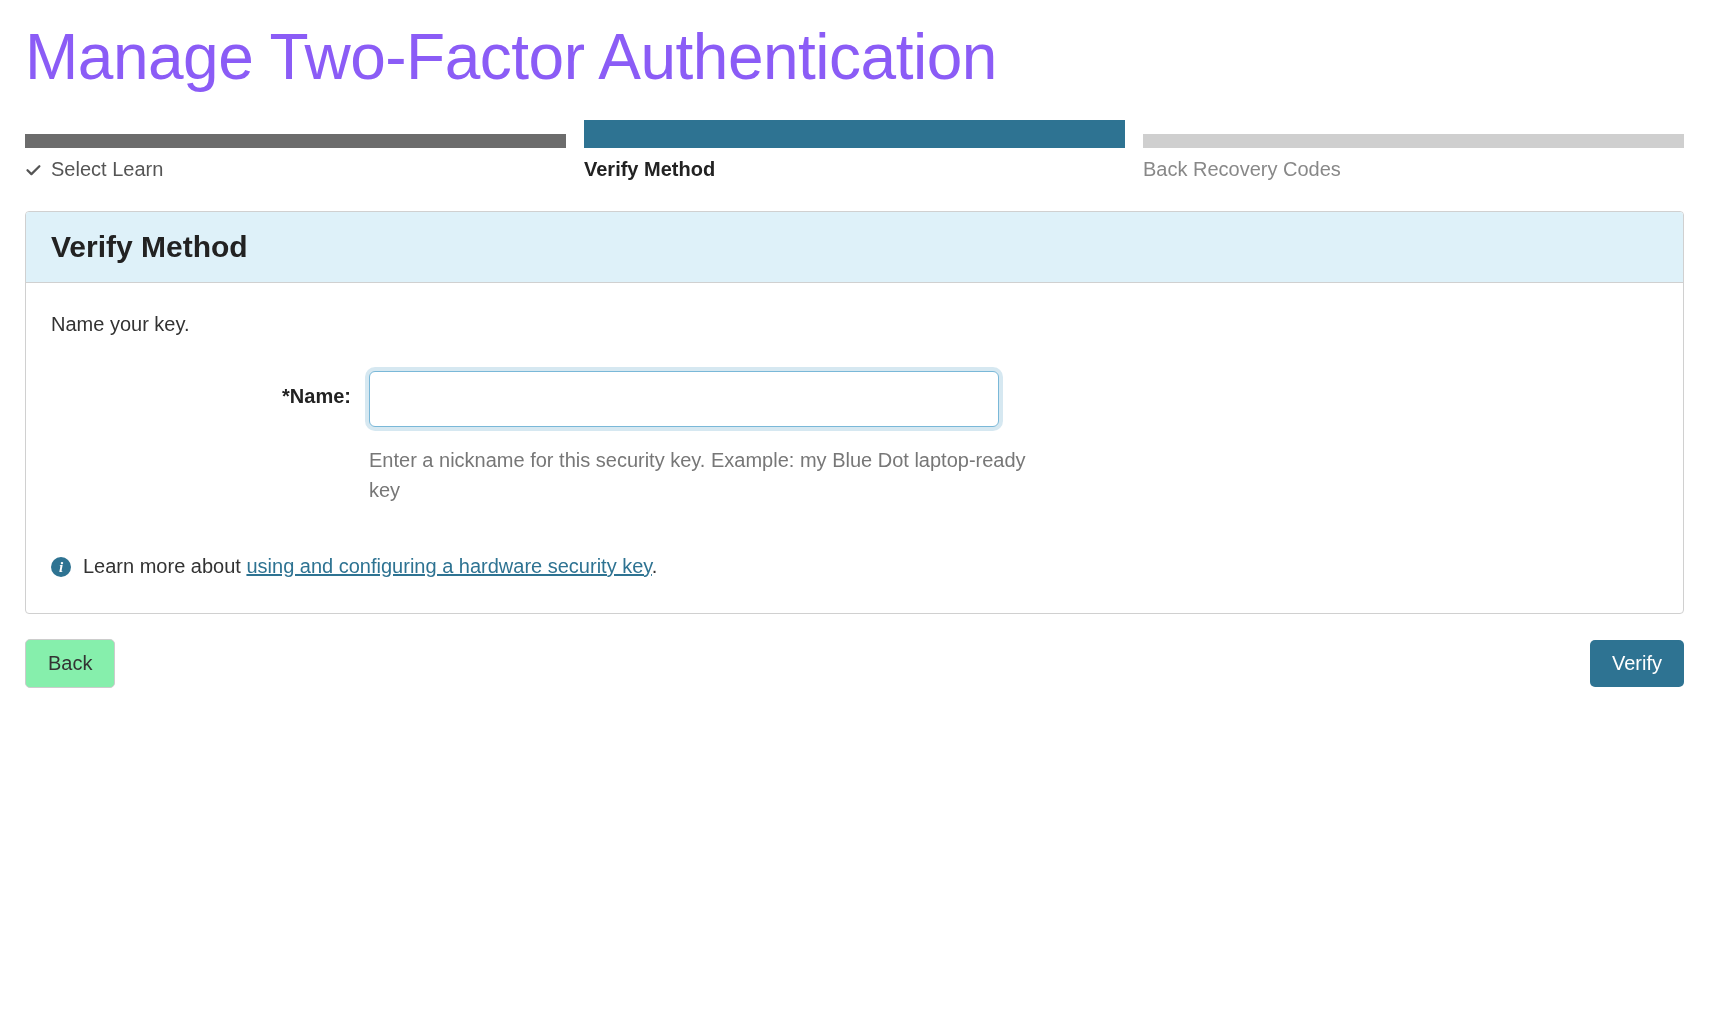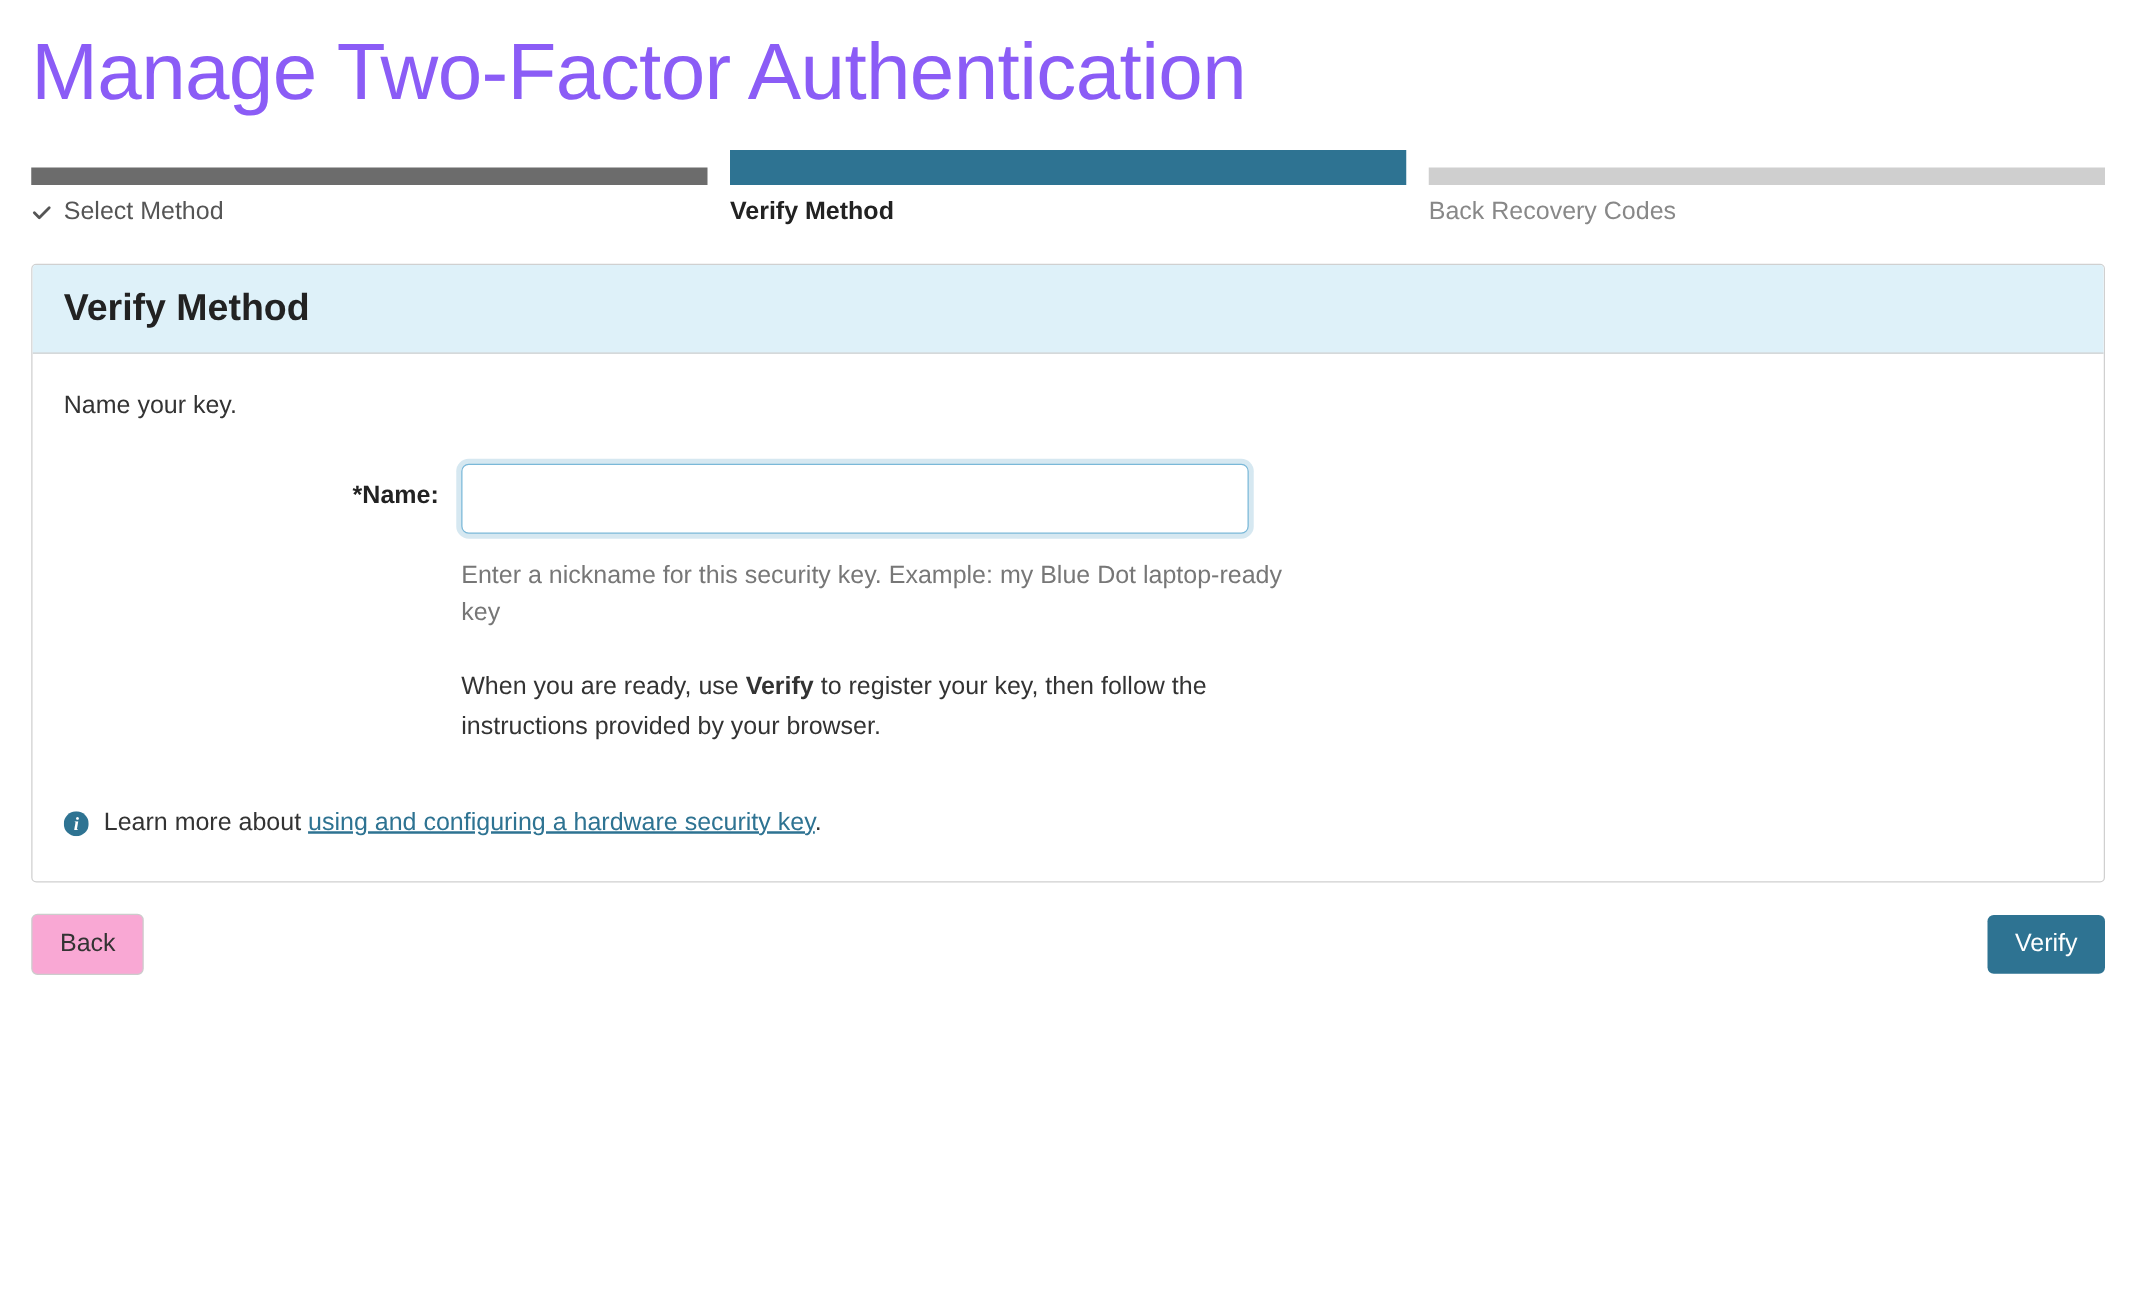--- a/index.html
+++ b/index.html
@@ -161,21 +161,21 @@
     }
     .btn {
       font-size: 20px;
       padding: 12px 22px;
       border-radius: 5px;
       cursor: pointer;
       border: 1px solid transparent;
       font-family: inherit;
     }
     .btn-default {
-      background: #f9a8d4;
+      background: #86efac;
       border-color: #ccc;
       color: #333;
     }
     .btn-primary {
       background: #2e7392;
       color: #fff;
       border: none;
     }
   </style>
 </head>
@@ -185,21 +185,21 @@
 
 <div class="stepper">
   <div class="step complete">
     <div class="step-bar complete"></div>
     <div class="step-label">
       <span class="check-icon">
         <svg viewBox="0 0 16 16" fill="#555">
             <path d="M13.485 1.929a1 1 0 0 1 0 1.414L6.414 10.414a1 1 0 0 1-1.414 0L1.515 6.929a1 1 0 1 1 1.414-1.414L5.707 8.293l6.364-6.364a1 1 0 0 1 1.414 0z" transform="translate(0,2)"></path>
           </svg>
       </span>
-      <span>Select Method</span>
+      <span>Select Learn</span>
     </div>
   </div>
   <div class="step active">
     <div class="step-bar active"></div>
     <div class="step-label">
       <span>Verify Method</span>
     </div>
   </div>
   <div class="step upcoming">
     <div class="step-bar upcoming"></div>
@@ -214,23 +214,20 @@
     <div class="panel-title">Verify Method</div>
   </div>
   <div class="panel-body">
     <p class="intro-text">Name your key.</p>
 
     <div class="form-row">
       <label class="form-label">*Name:</label>
       <div class="form-field">
         <input type="text" class="text-input" value="" style="">
         <p class="help-text">Enter a nickname for this security key. Example: my Blue Dot laptop-ready key</p>
-        <p class="instruction-text">
-          <span>When you are ready, use </span><b>Verify</b><span> to register your key, then follow the instructions provided by your browser.</span>
-        </p>
       </div>
     </div>
 
     <div class="learn-more">
       <span class="info-icon">
         <svg viewBox="0 0 16 16" fill="#2e7392">
             <circle cx="8" cy="8" r="8"></circle>
             <text x="8" y="12" text-anchor="middle" font-size="12" font-weight="bold" fill="#fff" font-family="Georgia, serif" font-style="italic">i</text>
           </svg>
       </span>

